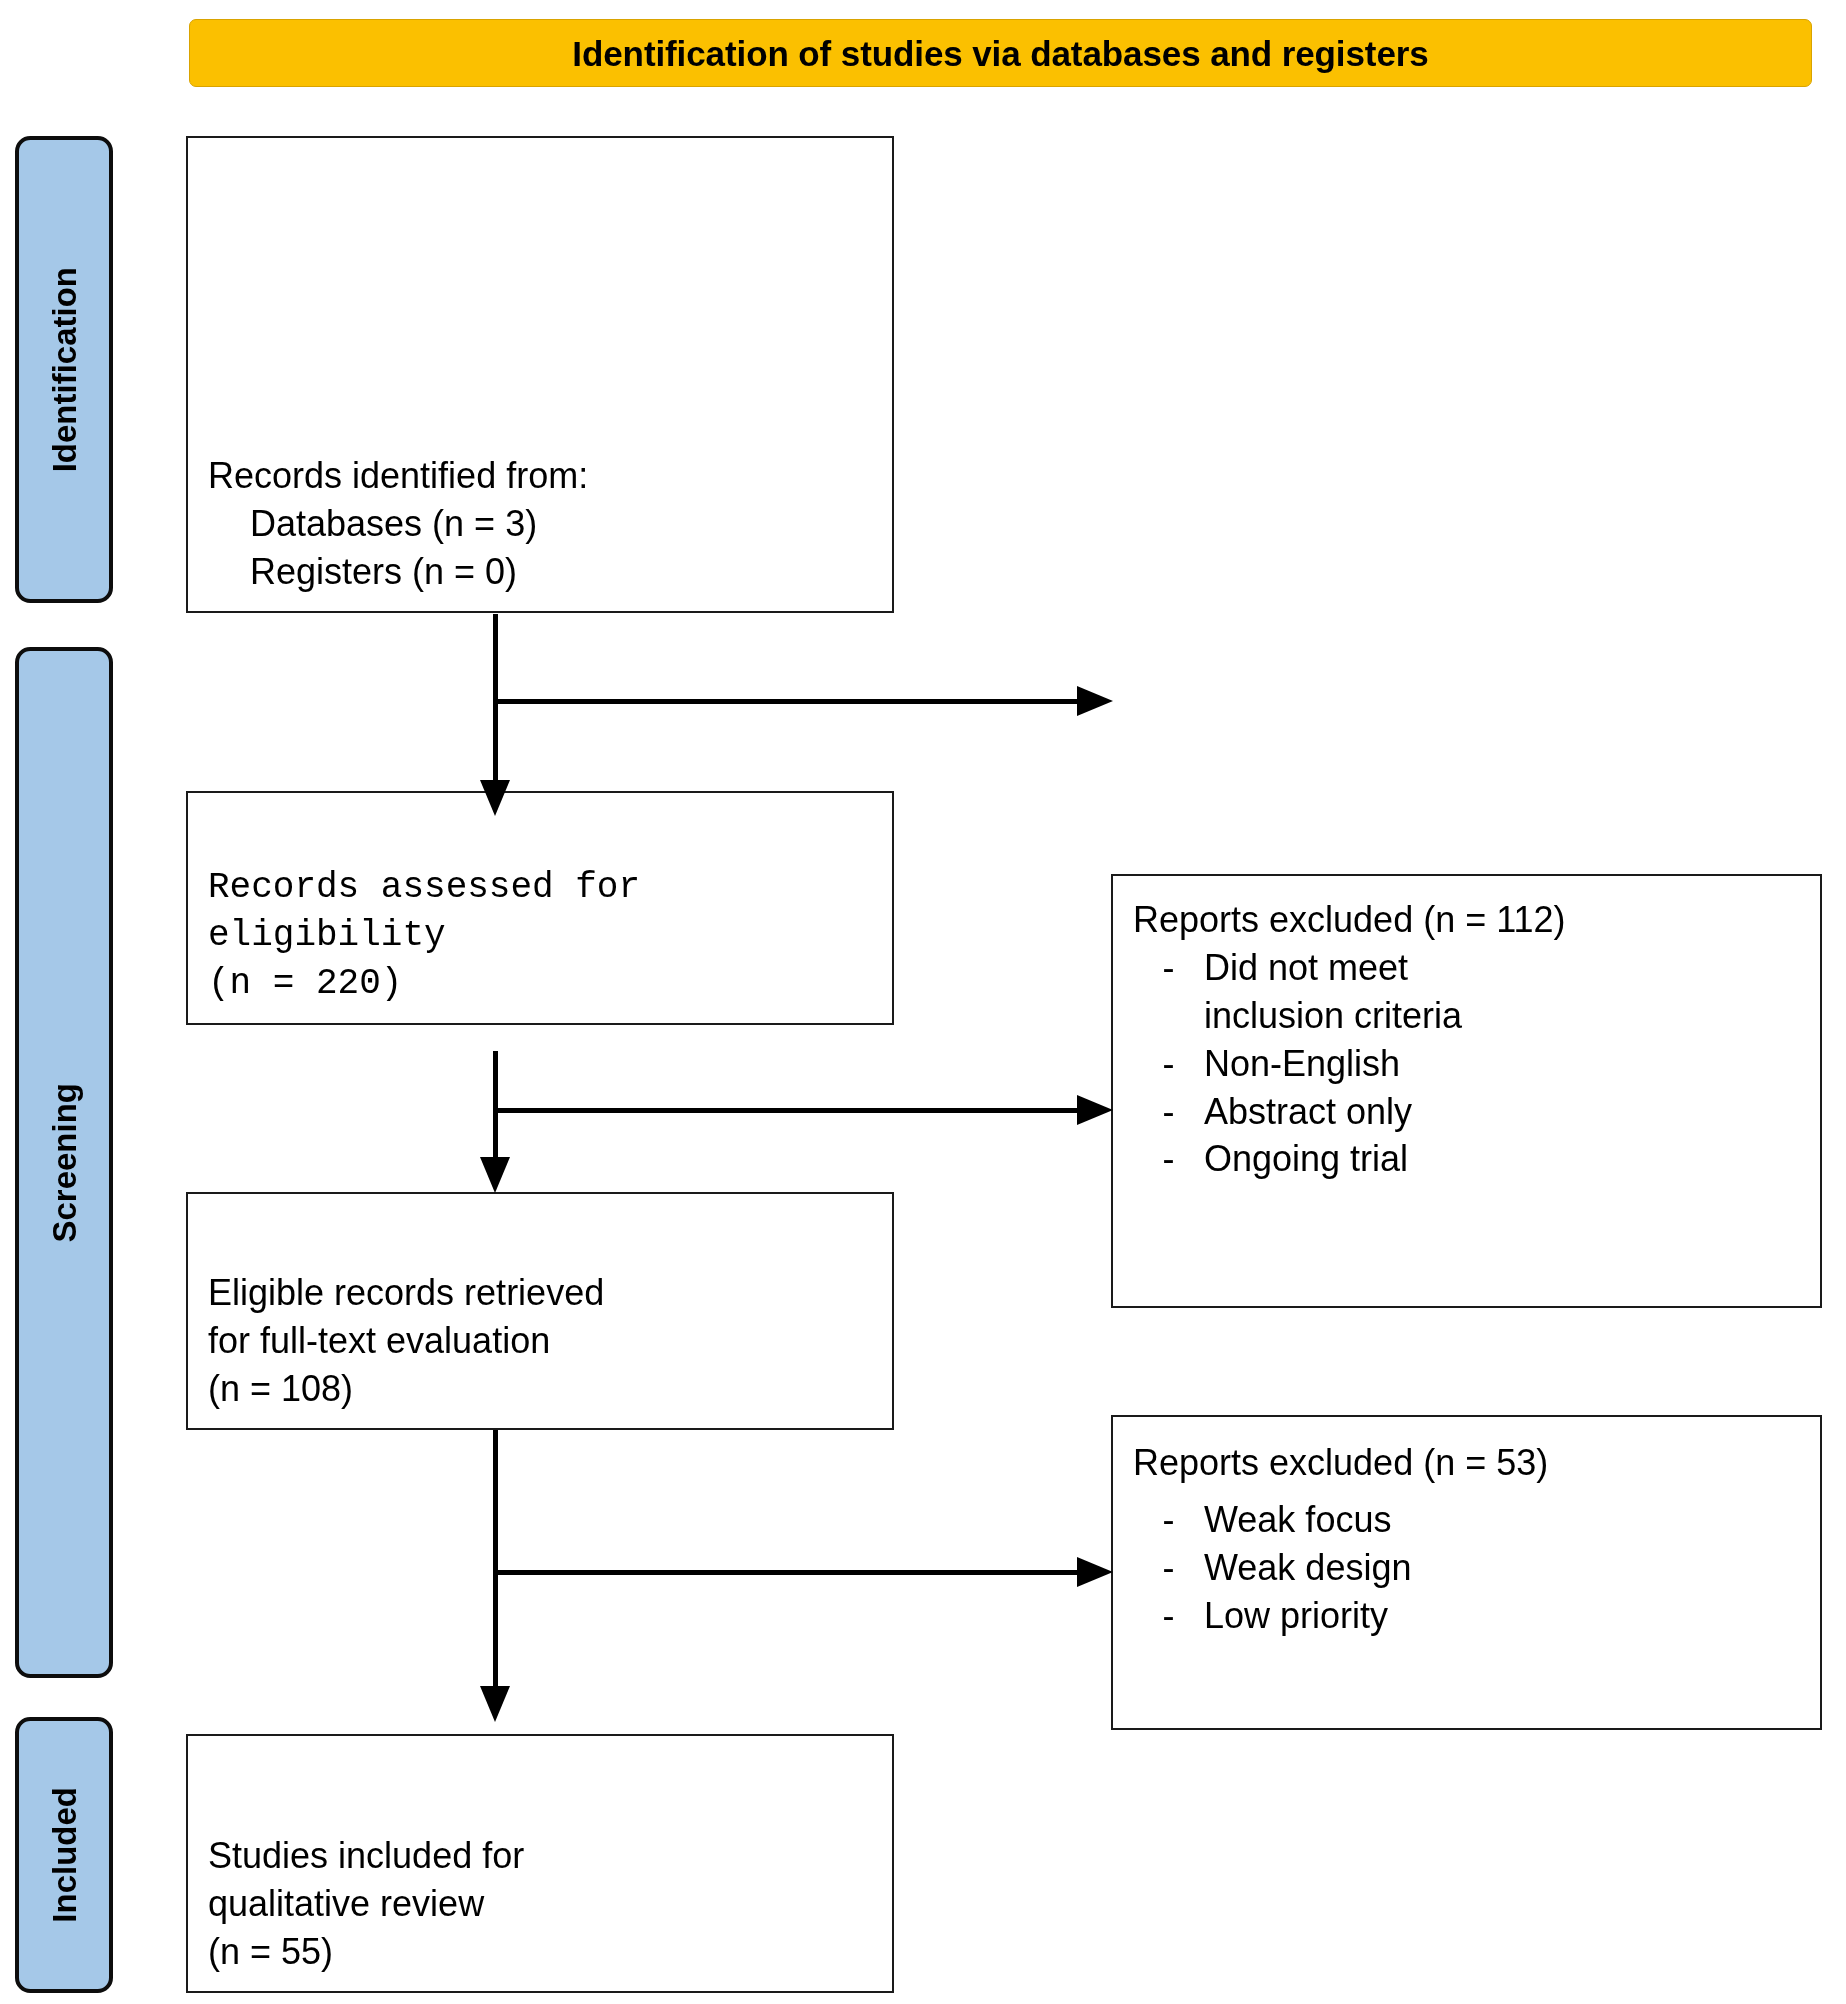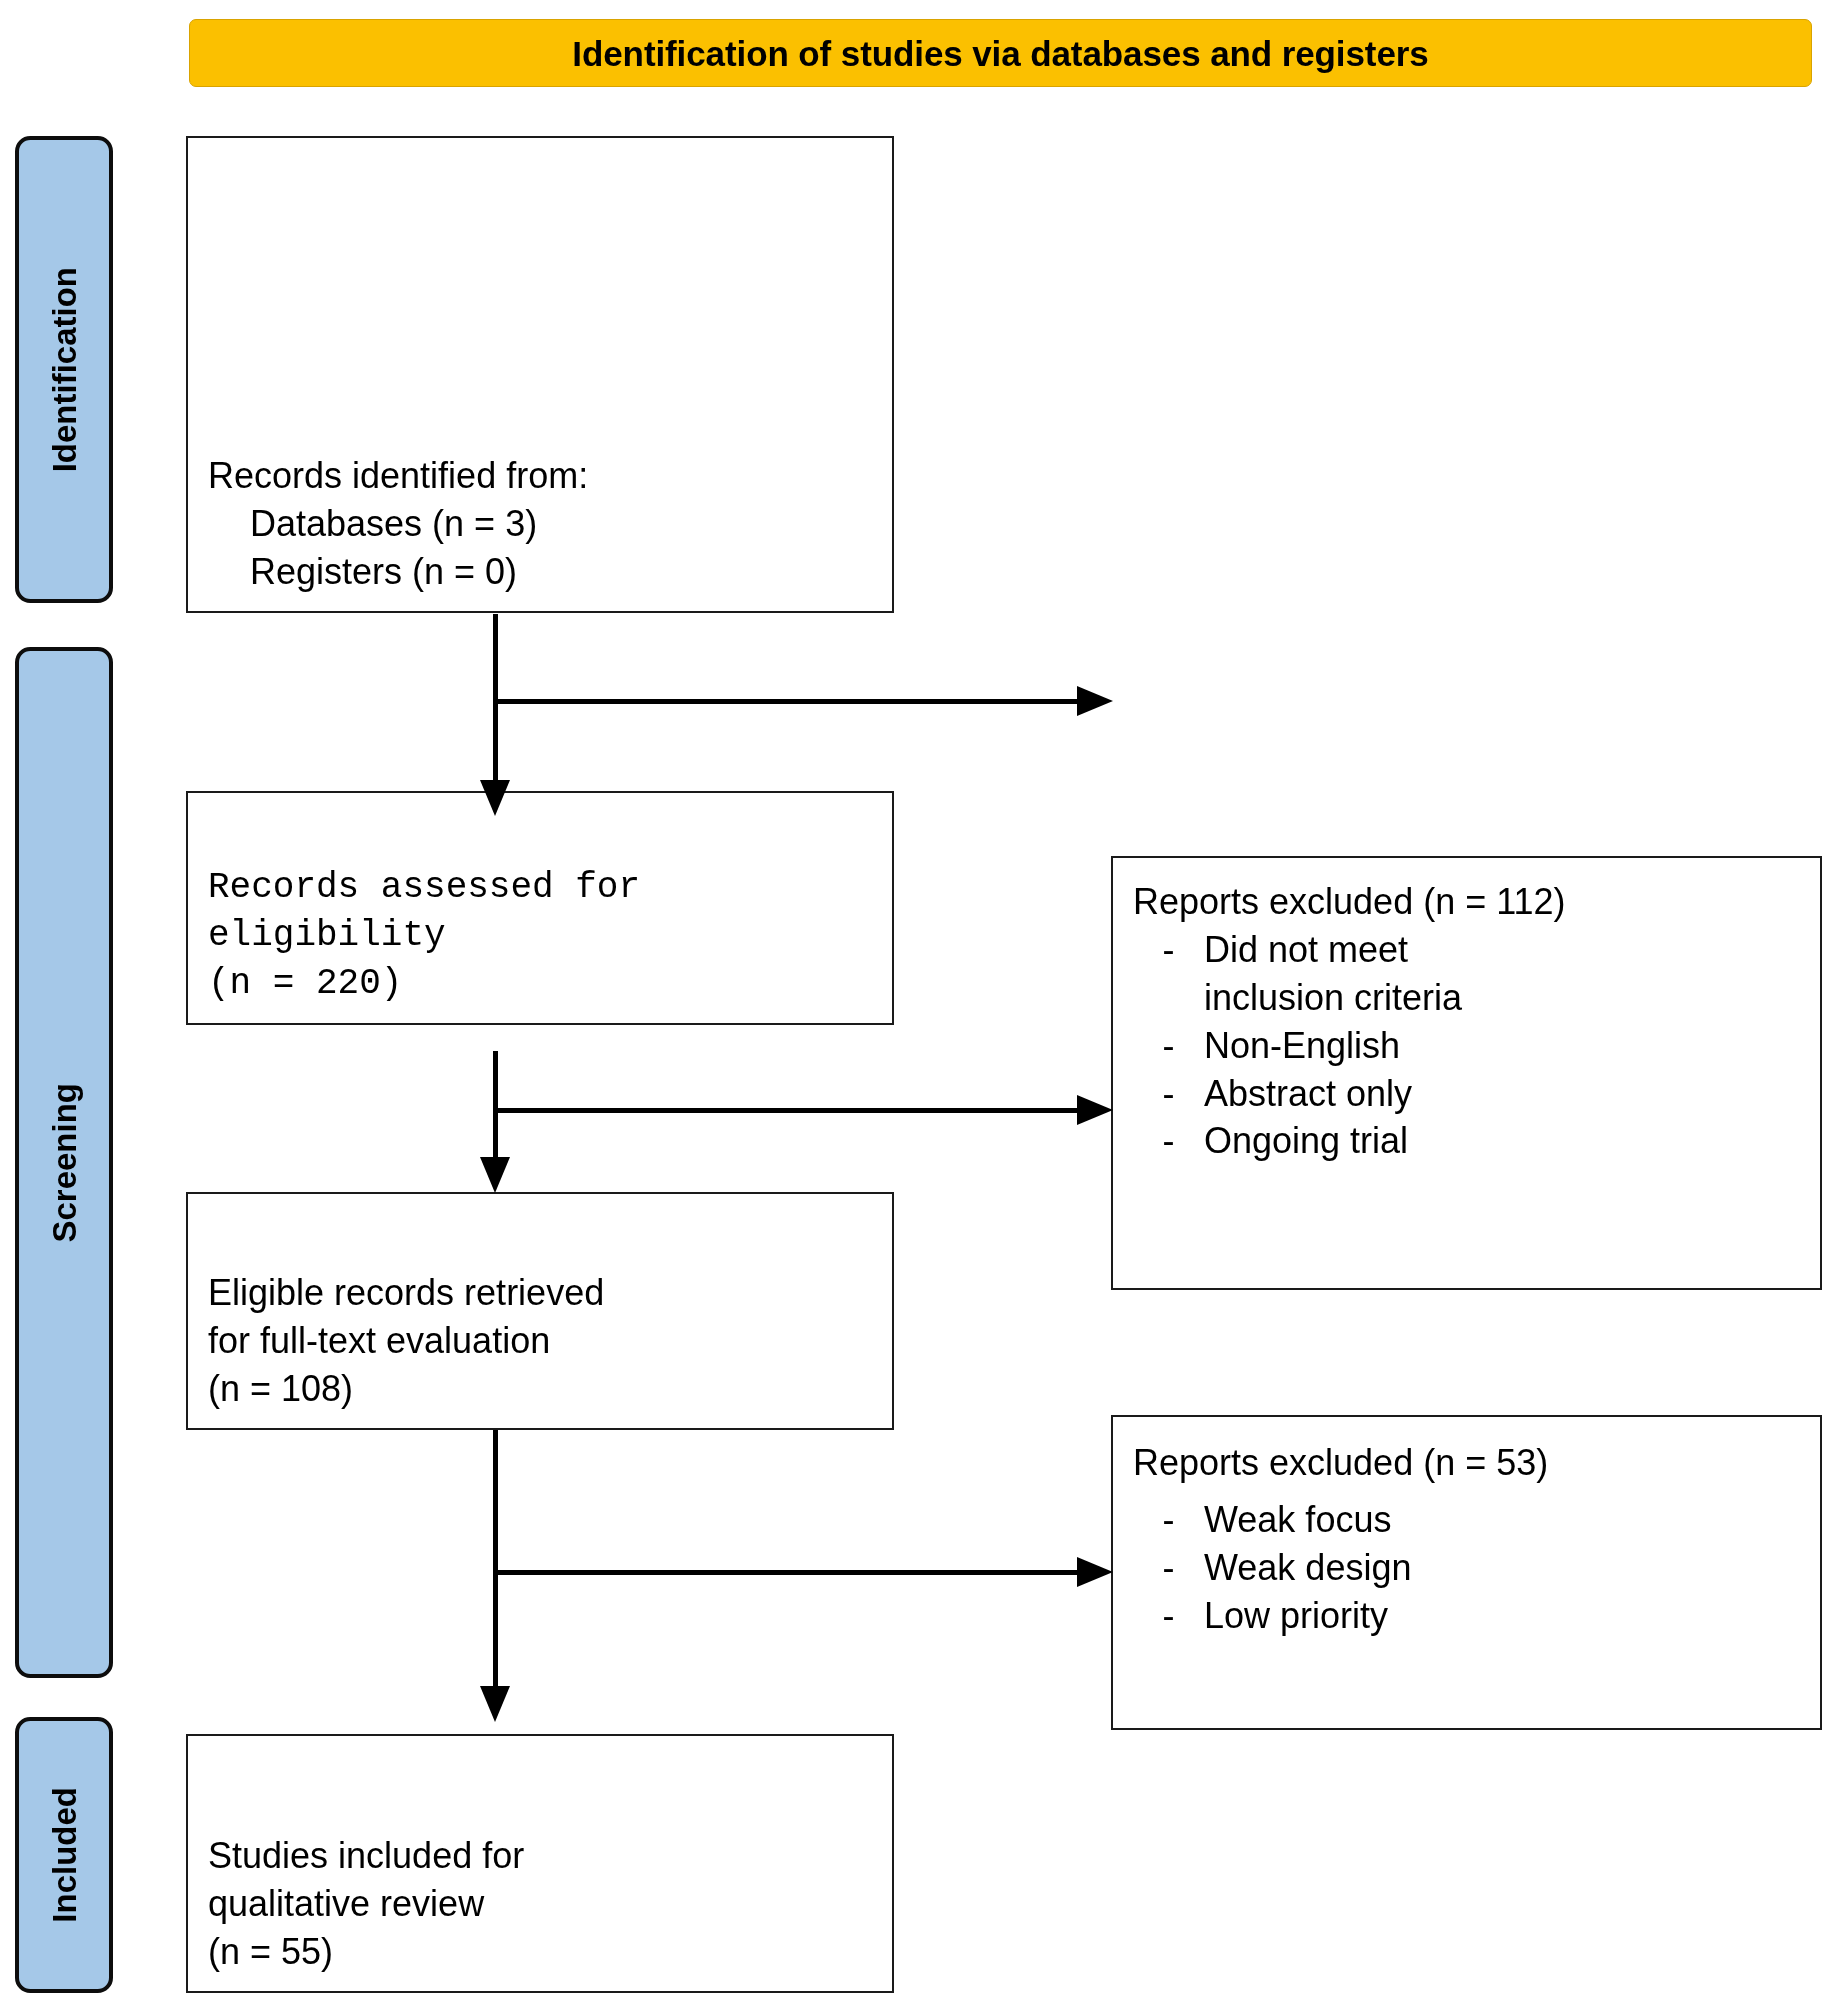--- a/index.html
+++ b/index.html
@@ -162,21 +162,21 @@
     <div class="box-line indent">Registers (n = 0)</div>
   </div>
 
 
   <div class="box" style="left:186px; top:791px; width:708px; height:234px;font-family:Liberation Mono, monospace;">
     <div class="box-line">Records assessed for</div>
     <div class="box-line">eligibility</div>
     <div class="box-line">(n = 220)</div>
   </div>
 
-  <div class="box" style="left:1111px; top:856px; width:711px; height:434px; justify-content:flex-start; padding-top:20px;">
+  <div class="box" style="left:1111px; top:874px; width:711px; height:434px; justify-content:flex-start; padding-top:20px;">
     <div class="box-line">Reports excluded (n = 112)</div>
     <ul class="bullets">
       <li>
         <span class="dash">-</span>
         <span class="btext">Did not meet
 inclusion criteria</span>
       </li>
       <li>
         <span class="dash">-</span>
         <span class="btext">Non-English</span>

